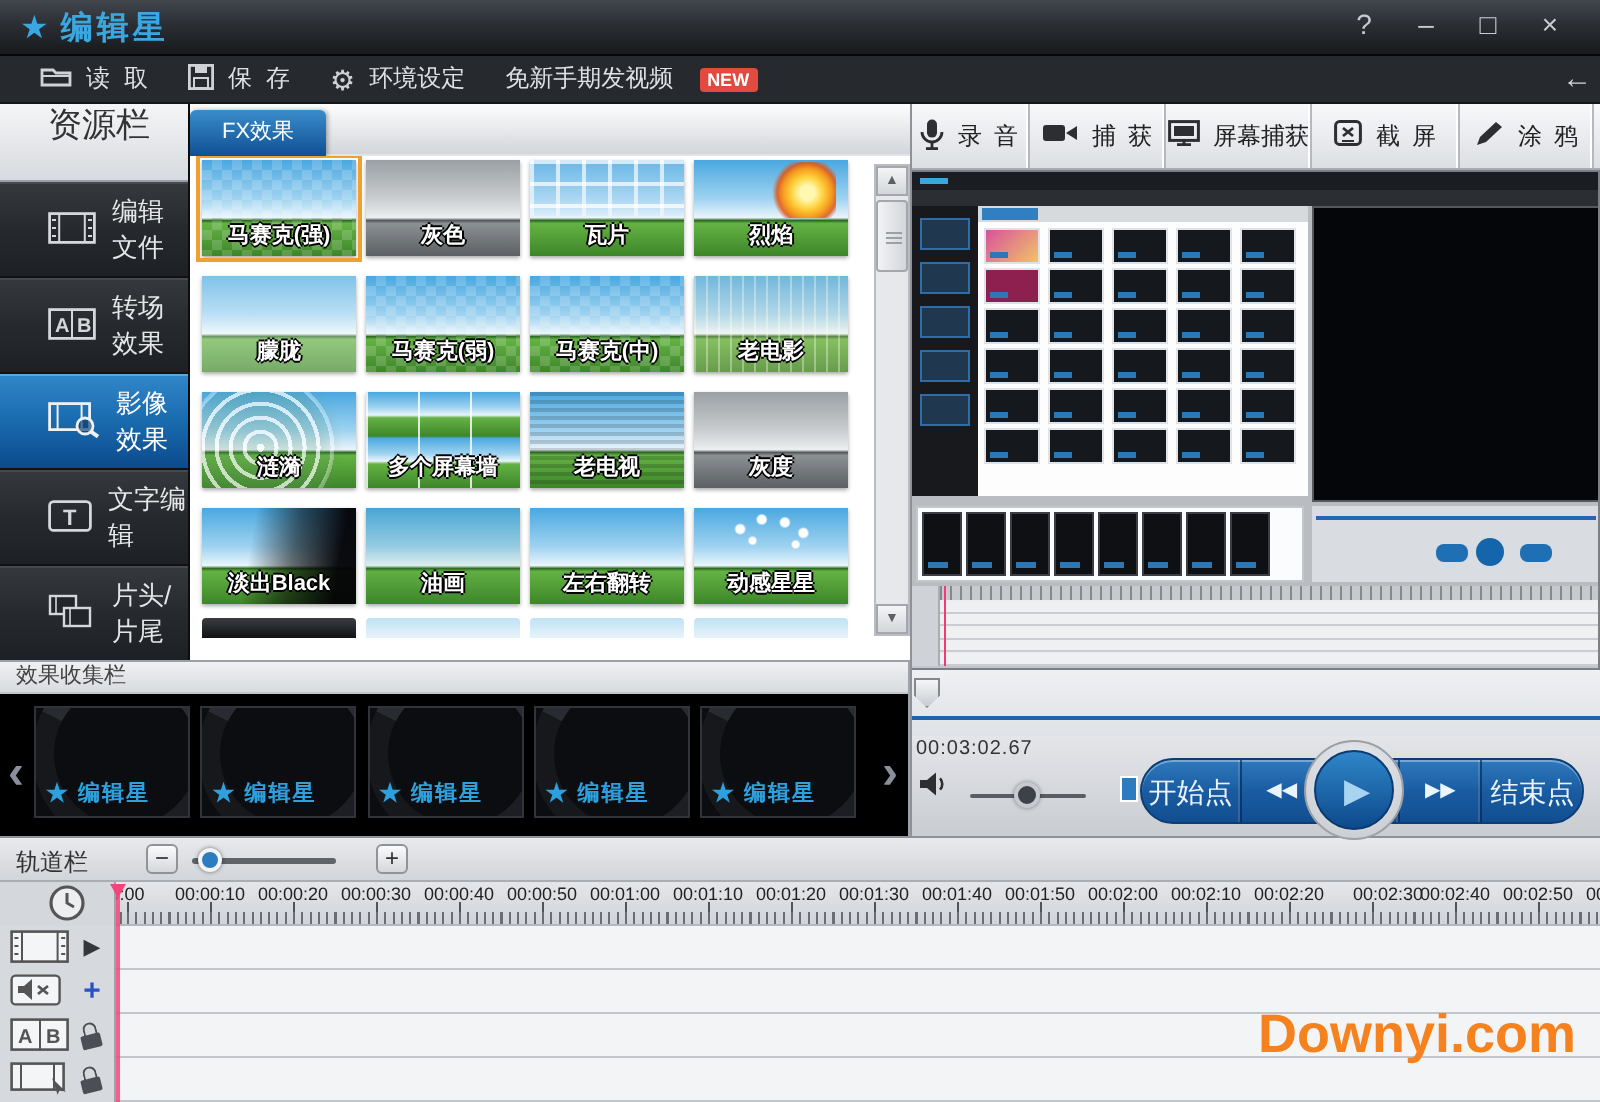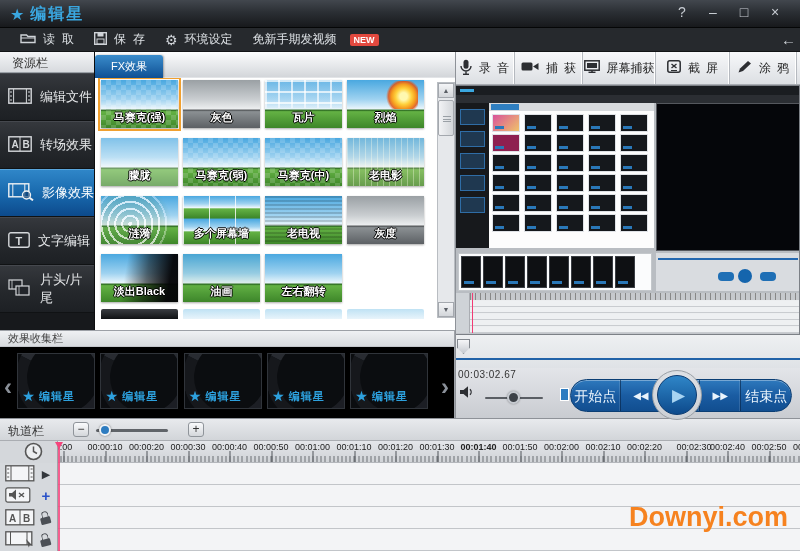--- a/index.html
+++ b/index.html
@@ -22,23 +22,23 @@
     border-bottom:1px solid #121416;display:flex;align-items:center;color:#dde1e5;font-size:12px}
   .tb-item{display:flex;align-items:center;gap:7px;margin-left:20px;cursor:pointer;white-space:nowrap}
   .tb-sp2{letter-spacing:7px;margin-right:-7px}
   .gear{font-size:14px;color:#cfd3d8;line-height:14px}
   .newbadge{background:#e2493f;color:#fff;font-size:9px;font-weight:bold;border-radius:2px;
     padding:1px 4px;margin-left:6px}
   .backarrow{position:absolute;right:4px;top:3px;color:#cfd3d8;font-size:15px;cursor:pointer}
 
   
   .sidebar{position:absolute;left:0;top:52px;width:95px;height:278px;background:#17191c;border-right:1px solid #0c0d0f}
-  .sbheader{height:21px;background:linear-gradient(180deg,#f4f5f7,#d7dade);border-bottom:1px solid #9aa0a6;
-    color:#333;font-size:12px;line-height:22px;padding-left:12px}
-  .sbitem{height:48px;display:flex;align-items:center;gap:8px;padding-left:8px;cursor:pointer;
+  .sbheader{height:39px;background:linear-gradient(180deg,#f4f5f7,#d7dade);border-bottom:1px solid #9aa0a6;
+    color:#333;font-size:17px;line-height:22px;padding-left:24px}
+  .sbitem{height:48px;display:flex;align-items:center;gap:8px;padding-left:24px;cursor:pointer;
     background:linear-gradient(180deg,#35383d 0%,#26292d 50%,#1d2024 100%);
     border-top:1px solid #45484e;border-bottom:1px solid #101214;color:#e4e6e8;font-size:13px}
   .sbitem.sel{background:linear-gradient(180deg,#2f86c8 0%,#1767ab 55%,#0d4a8c 100%);
     border-top:1px solid #5aa6dd;color:#fff}
   .sbfill{height:14px;background:#17191c}
 
   
   .fxpanel{position:absolute;left:95px;top:52px;width:360px;height:278px;background:#fff}
   .tabbar{position:absolute;left:0;top:0;width:360px;height:26px;
     background:linear-gradient(180deg,#fcfdfe,#d3d6da);border-bottom:1px solid #e2e4e7}
@@ -350,20 +350,23 @@
         </div>
         <div class="fxcell v-fadeblack" style="left: 6px; top: 176px;">
           <span class="fxlabel">淡出Black</span>
         </div>
         <div class="fxcell v-oil" style="left: 88px; top: 176px;">
           <span class="fxlabel">油画</span>
         </div>
         <div class="fxcell v-flip" style="left: 170px; top: 176px;">
           <span class="fxlabel">左右翻转</span>
         </div>
+        <div class="fxcell v-stars" style="left: 252px; top: 176px;">
+          <span class="fxlabel">动感星星</span>
+        </div>
         <div class="fxsliver sv-dark" style="left: 6px;"></div>
         <div class="fxsliver sv-light" style="left: 88px;"></div>
         <div class="fxsliver sv-light" style="left: 170px;"></div>
         <div class="fxsliver sv-light" style="left: 252px;"></div>
       </div>
     <div class="fxscroll">
       <div class="scbtn" style="top:0">▲</div>
       <div class="scthumb">
           <div class="scgrip"></div>
         </div>
@@ -524,21 +527,21 @@
       <span class="rlabel" style="left: 5.5px;">0:00</span>
           <span class="rlabel" style="left: 47px;">00:00:10</span>
           <span class="rlabel" style="left: 88.5px;">00:00:20</span>
           <span class="rlabel" style="left: 130px;">00:00:30</span>
           <span class="rlabel" style="left: 171.5px;">00:00:40</span>
           <span class="rlabel" style="left: 213px;">00:00:50</span>
           <span class="rlabel" style="left: 254.5px;">00:01:00</span>
           <span class="rlabel" style="left: 296px;">00:01:10</span>
           <span class="rlabel" style="left: 337.5px;">00:01:20</span>
           <span class="rlabel" style="left: 379px;">00:01:30</span>
-          <span class="rlabel" style="left: 420.5px; font-weight: bold;">00:01:40</span>
+          <span class="rlabel" style="left: 420.5px;">00:01:40</span>
           <span class="rlabel" style="left: 462px;">00:01:50</span>
           <span class="rlabel" style="left: 503.5px;">00:02:00</span>
           <span class="rlabel" style="left: 545px;">00:02:10</span>
           <span class="rlabel" style="left: 586.5px;">00:02:20</span>
           <span class="rlabel" style="left: 636px;">00:02:30</span>
           <span class="rlabel" style="left: 669.5px;">00:02:40</span>
           <span class="rlabel" style="left: 711px;">00:02:50</span>
           <span class="rlabel" style="left: 752.5px;">00:03:00</span>
         </div>
     </div>

